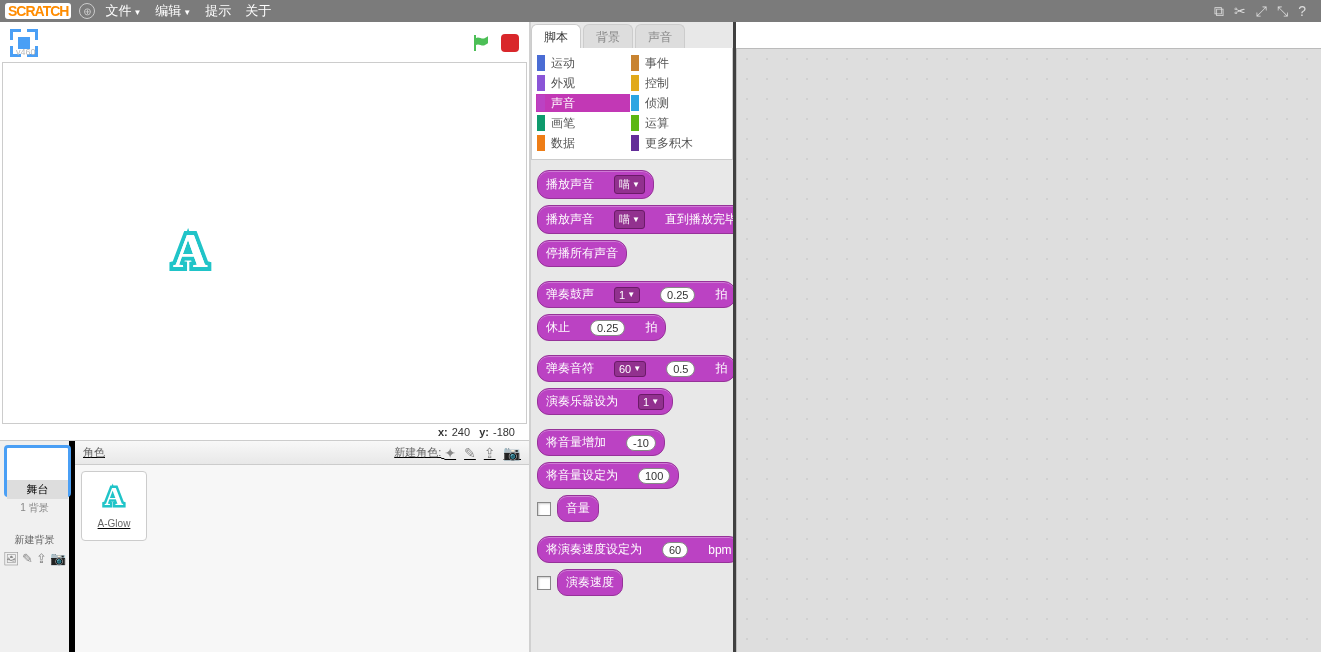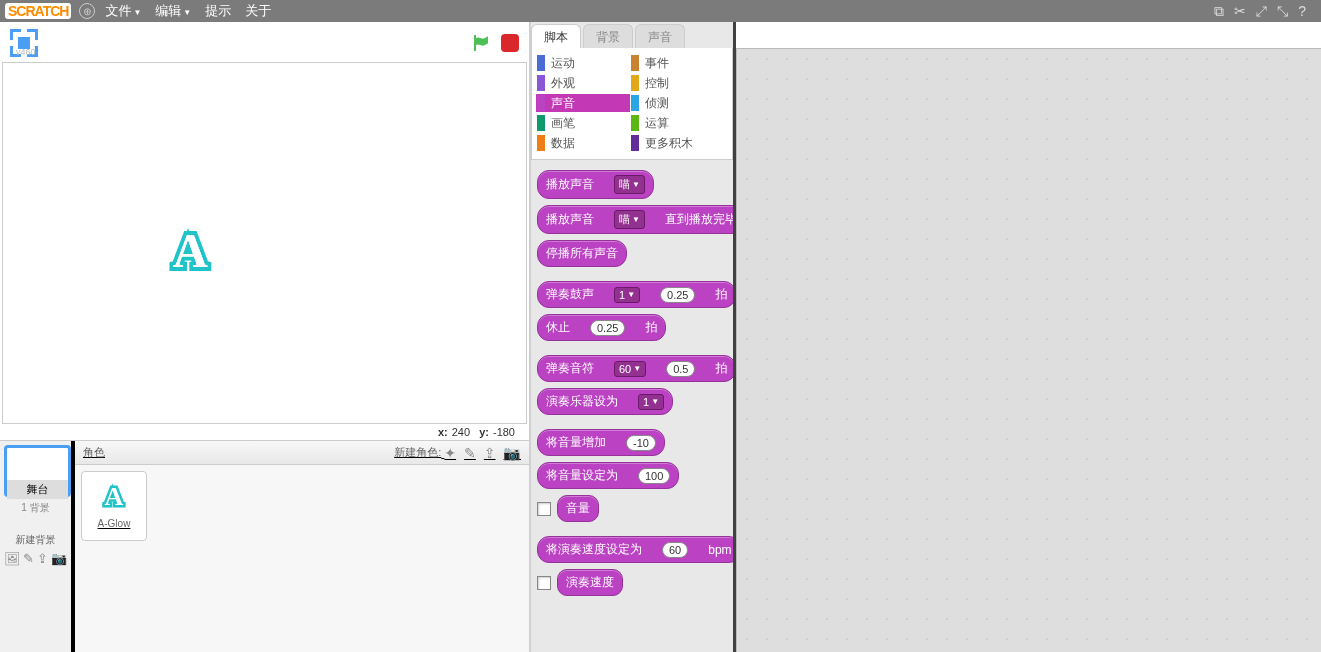--- a/index.html
+++ b/index.html
@@ -26,21 +26,21 @@
 .flag svg { fill:#4cbf56; }
 .stop { width:18px; height:18px; background:#d9272b; border-radius:4px; margin-left:10px; cursor:pointer; }
 .stage { flex:1; border:1px solid #ccc; margin:2px 2px 0 2px; background:#fff; position:relative; }
 .sprite-on-stage { position:absolute; left:170px; top:160px; }
 .a-glow { font-family: Georgia, serif; font-size:48px; font-weight:bold; color:#fff; -webkit-text-stroke:8px #20c4c8; paint-order: stroke fill; }
 .a-glow-inner { font-family: Georgia, serif; font-size:48px; font-weight:bold; color:#fff; position:absolute; left:0; top:0; }
 .coords { text-align:right; padding:2px 14px; font-size:11px; color:#333; font-weight:bold; }
 .coords span { font-weight:normal; margin-left:4px; }
 
 .sprite-area { height:212px; border-top:1px solid #ccc; display:flex; }
-.stage-sel { width:75px; border-right:4px solid #000000; padding:4px; text-align:center; background:#f0f0f0; }
+.stage-sel { width:75px; border-right:6px solid #000000; padding:4px; text-align:center; background:#f0f0f0; }
 .stage-thumb { width:67px; height:52px; border:3px solid #4a9ff5; background:#fff; border-radius:4px; margin-bottom:4px; cursor:pointer; }
 .stage-thumb .lbl1 { font-size:11px; background:#ddd; padding:2px; position:relative; top:32px; }
 .stage-sel .lbl2 { font-size:10px; color:#888; }
 .newbg { font-size:10px; color:#666; margin-top:18px; margin-bottom:4px; }
 .bg-icons { display:flex; gap:3px; justify-content:center; color:#888; }
 .bg-icons span { cursor:pointer; width:16px; height:14px; font-size:13px; }
 
 .sprite-list { flex:1; background:#f7f7f7;text-decoration:underline; }
 .sprite-header { height:24px; background:linear-gradient(#f8f8f8,#e8e8e8); border-bottom:1px solid #ccc; display:flex; align-items:center; padding:0 8px; font-size:11px; color:#666; }
 .sprite-header .sp { flex:1; }

